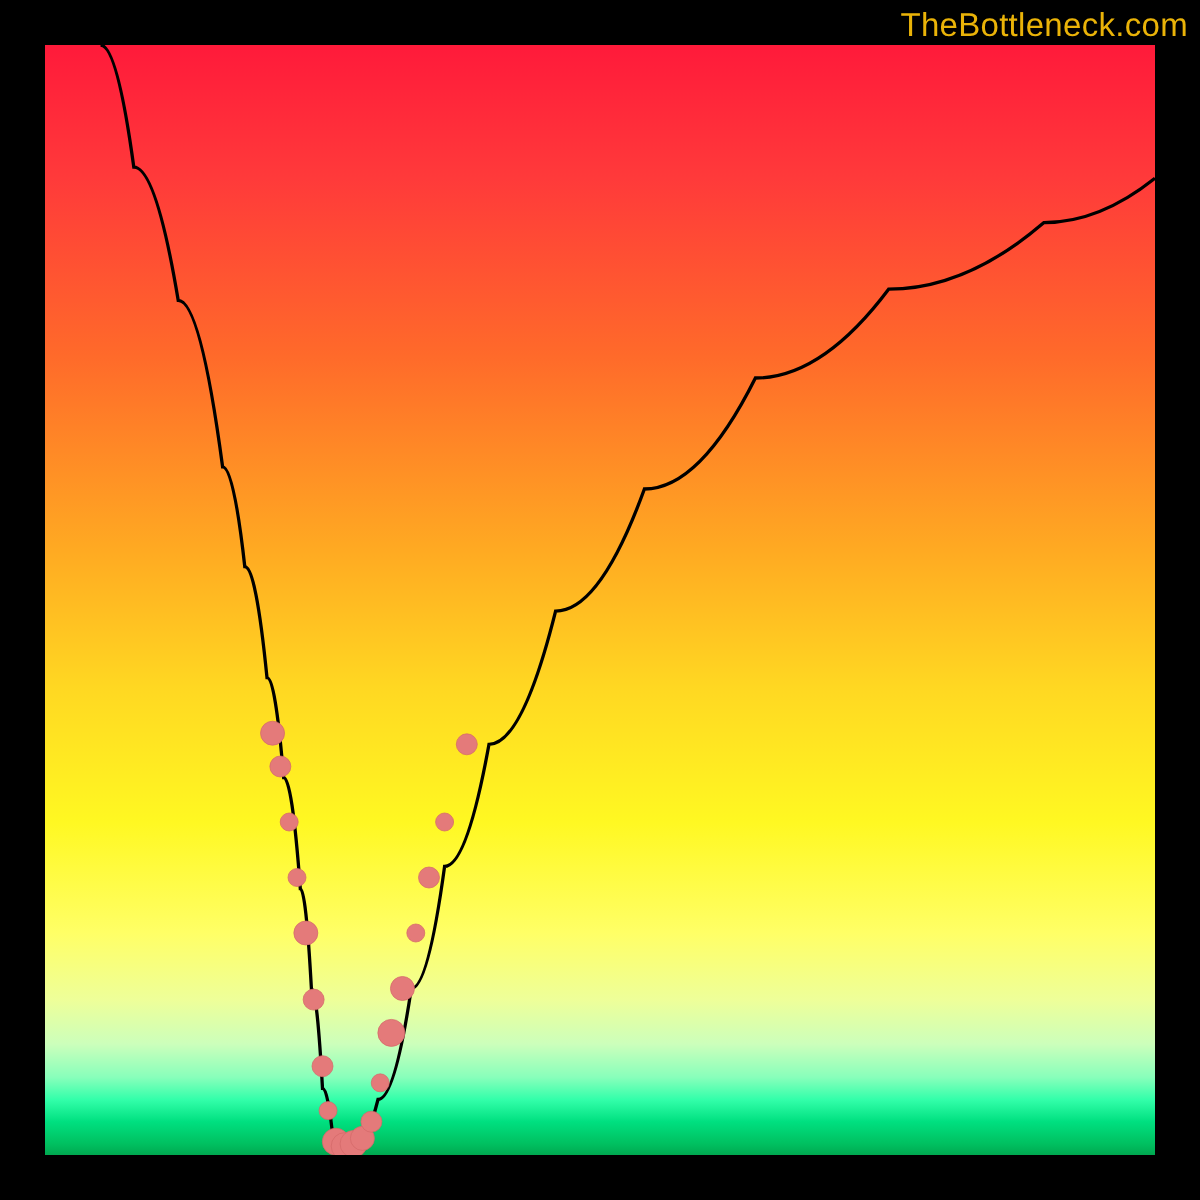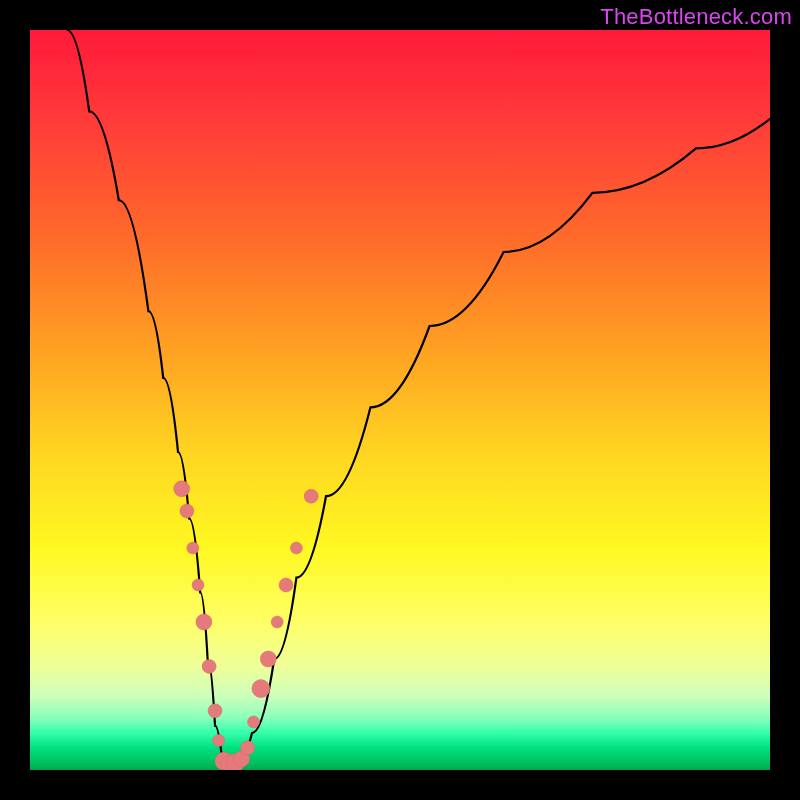--- a/index.html
+++ b/index.html
@@ -32,21 +32,21 @@
       #33ffaa 95%,
       #00e080 97%,
       #00c060 99%,
       #00a850 100%
     );
   }
   .watermark {
     position: absolute;
     top: 4px;
     right: 8px;
-    color: #d946ef;
+    color: #eab308;
     font-size: 22px;
     font-weight: 500;
     letter-spacing: 0.2px;
     user-select: none;
   }
   svg.curve {
     position: absolute;
     left: 0;
     top: 0;
     width: 740px;

